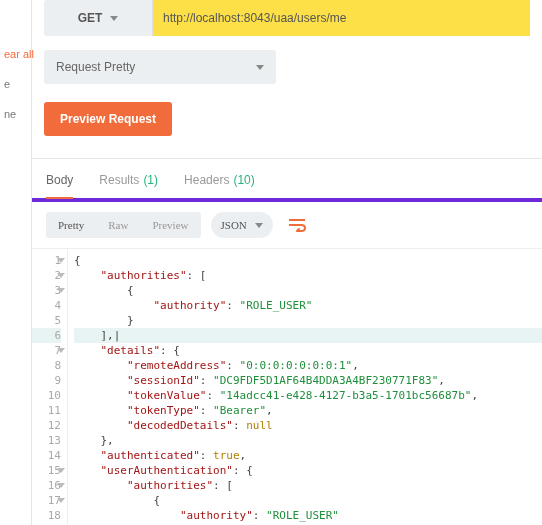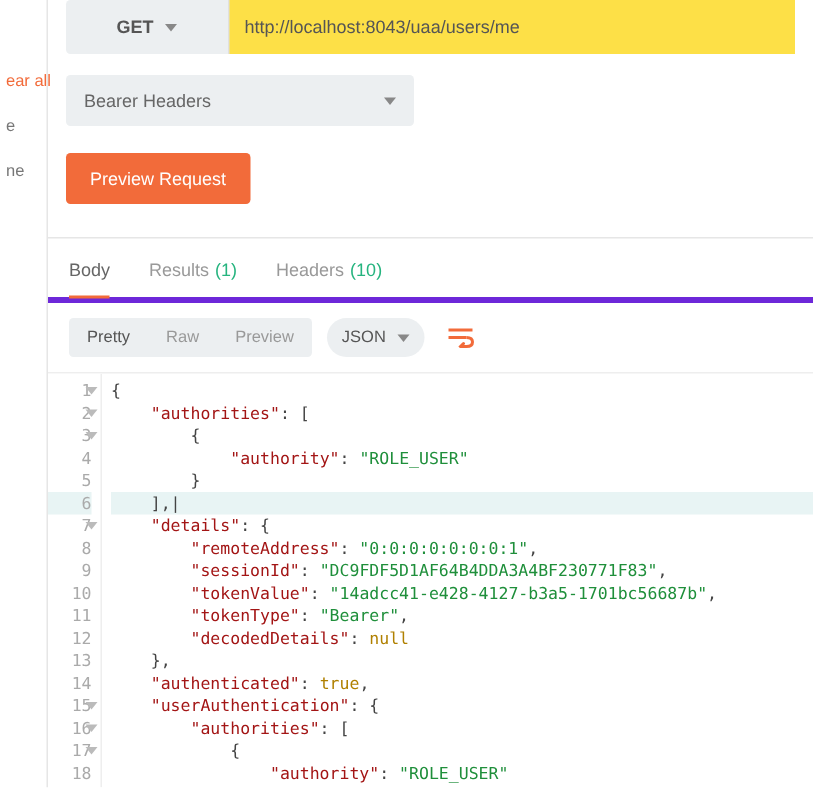--- a/index.html
+++ b/index.html
@@ -91,21 +91,21 @@
     border-radius: 3px;
     margin-bottom: 18px;
   }
 
   .preview-btn {
     background: #f26b3a;
     color: #fff;
     border: none;
     padding: 10px 16px;
     font-size: 12px;
-    font-weight: 400;
+    font-weight: 700;
     border-radius: 3px;
     cursor: pointer;
     margin-bottom: 10px;
   }
 
   .resp-tabs {
     display: flex;
     gap: 26px;
     padding: 14px 14px 0 14px;
     font-size: 12px;
@@ -124,20 +124,21 @@
     margin-bottom: -1px;
   }
   .resp-tab .count { color: #26b47f; }
 
   .view-row {
     display: flex;
     align-items: center;
     gap: 10px;
     padding: 10px 14px;
     border-bottom: 1px solid #eee;
+    font-family: Liberation Serif, serif;
   }
   .seg-group {
     display: inline-flex;
     background: #eceff1;
     border-radius: 3px;
     overflow: hidden;
   }
   .seg {
     padding: 7px 12px;
     font-size: 11px;
@@ -219,21 +220,21 @@
   <div class="req-area">
     <div class="url-row">
       <div class="method-box">
         <span>GET</span>
         <span class="caret-down"></span>
       </div>
       <input class="url-input" type="text" value="http://localhost:8043/uaa/users/me" style="">
     </div>
 
     <div class="headers-dd">
-      <span>Bearer Headers</span>
+      <span>Request Pretty</span>
       <span class="caret-down"></span>
     </div>
 
     <button class="preview-btn">Preview Request</button>
   </div>
 
   <div class="resp-tabs">
     <div class="resp-tab active">Body</div>
     <div class="resp-tab">
       <span>Results</span>

